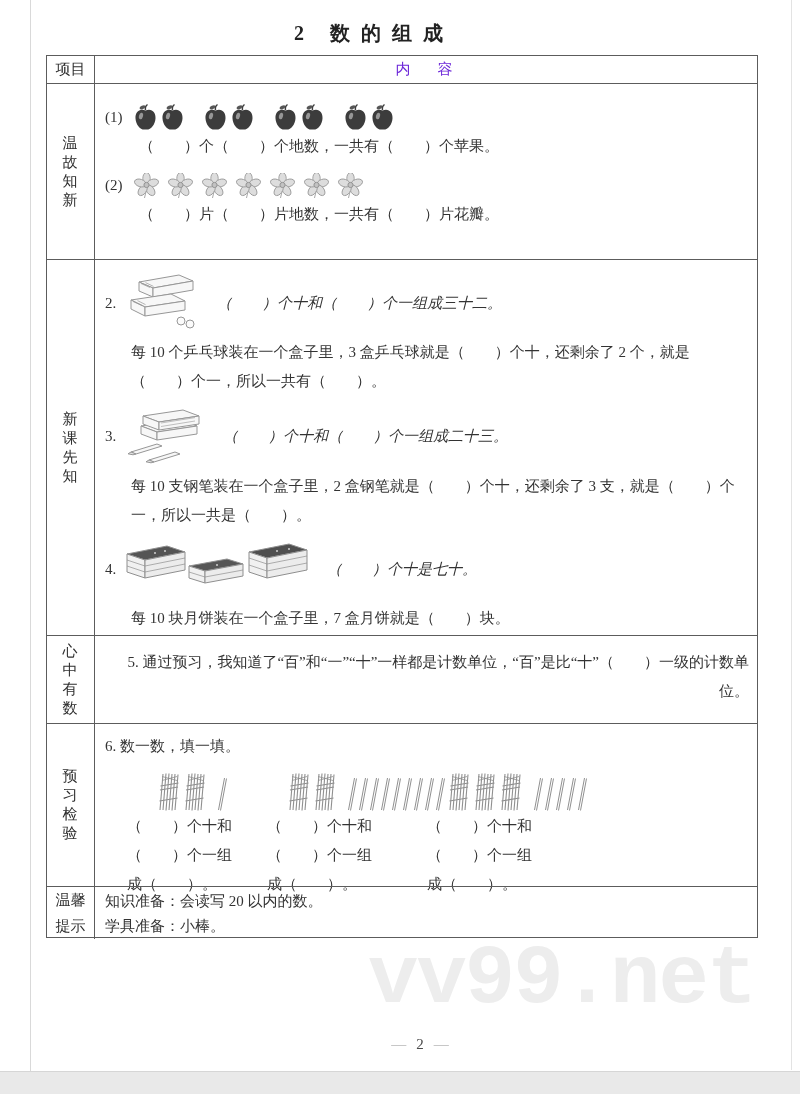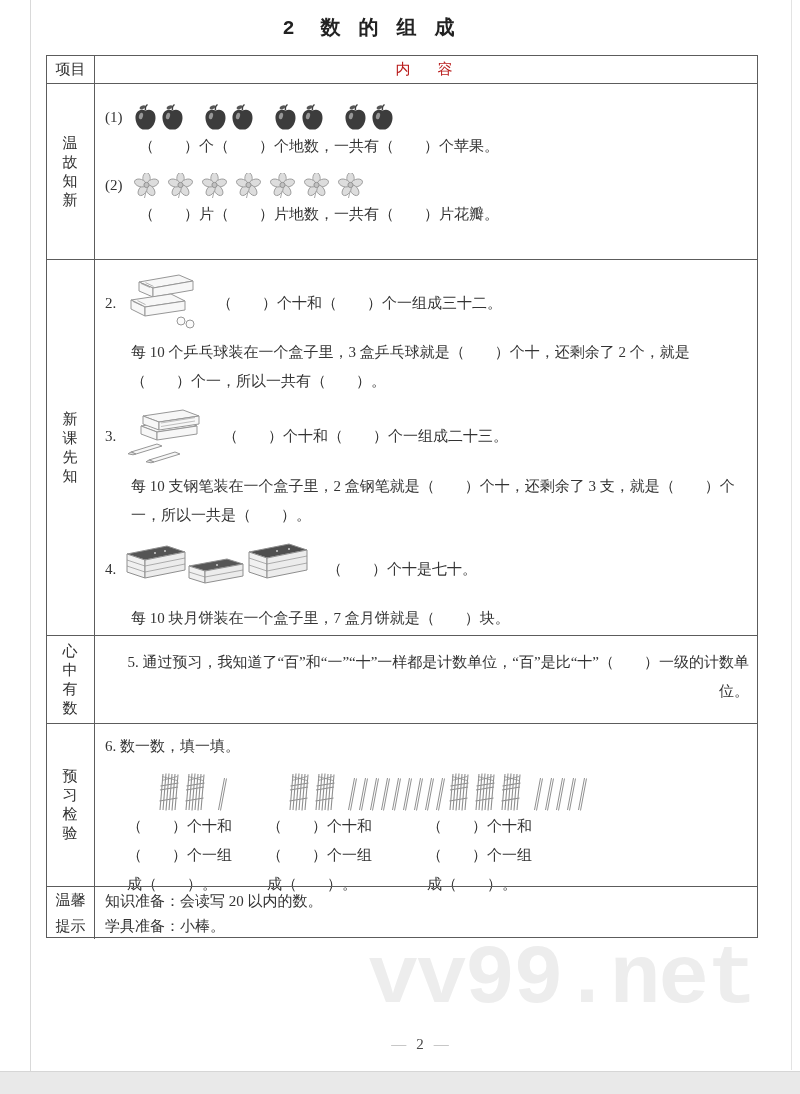--- a/index.html
+++ b/index.html
@@ -1,49 +1,49 @@
 <!DOCTYPE html>
 <html><head>
 <meta charset="utf-8">
 <style>
   html,body{margin:0;padding:0;background:#fff;}
   .page{position:relative;width:800px;height:1094px;background:#ffffff;overflow:hidden;
         font-family:"Liberation Serif","DejaVu Serif",serif;color:#333;}
   .scan-line-left{position:absolute;left:30px;top:0;width:1px;height:1094px;background:#d9d9d9;}
   .scan-line-right{position:absolute;left:791px;top:0;width:1px;height:1070px;background:#e3e3e3;}
   .bottom-band{position:absolute;left:0;top:1071px;width:800px;height:23px;background:#e9e9e9;border-top:1px solid #d6d6d6;}
-  .title{position:absolute;left:0;top:14px;width:740px;margin:0;text-align:center;
-         font-family:Liberation Mono, monospace;
+  .title{position:absolute;left:0;top:20px;width:740px;margin:0;text-align:center;
+         font-family:Liberation Serif, serif;
          font-size:20px;font-weight:bold;letter-spacing:3px;color:#222;}
   .wtable{position:absolute;left:46px;top:55px;width:712px;height:883px;border:1px solid #5c5c5c;
           display:grid;grid-template-columns:48px 1fr;
           grid-template-rows:27px 176px 376px 88px 163px 53px;
           font-size:15px;box-sizing:border-box;}
   .cell{border-top:1px solid #5c5c5c;box-sizing:border-box;min-width:0;}
   .cell.head{border-top:none;}
   .lab{border-right:1px solid #5c5c5c;display:flex;align-items:center;justify-content:center;text-align:center;color:#2e2e2e;}
   .vtext{white-space:pre-line;line-height:19px;letter-spacing:1px;}
   .vtext.two{line-height:26px;letter-spacing:0;}
   .head-item{font-size:15px;text-align:center;}
-  .head-content{display:flex;align-items:center;justify-content:center;letter-spacing:6px;color:#b91c1c;}
+  .head-content{display:flex;align-items:center;justify-content:center;letter-spacing:6px;color:#6d28d9;}
   .con{padding:0 8px 0 10px;}
   .line{line-height:28px;color:#333;}
   .indent1{padding-left:34px;}
   .icon-line{display:flex;align-items:flex-end;min-height:38px;margin-top:2px;}
   .qlabel{flex:none;width:28px;line-height:30px;}
   .icon-row{display:inline-flex;align-items:flex-end;}
   .apples svg{margin-right:2px;}
   .apples svg:nth-of-type(2n){margin-right:18px;}
   .flowers svg{margin-right:7px;}
   .sec-review{padding-top:8px;}
   .sec-preview{padding-top:8px;}
   .item-row{display:flex;align-items:center;margin-top:2px;}
   .item-row .num{flex:none;width:20px;line-height:28px;}
   .item-row .img{flex:none;margin-right:12px;}
-  .item-row .txt{line-height:28px;}
+  .item-row .txt{line-height:28px;font-style:italic;}
   .para{margin-left:26px;margin-top:2px;margin-bottom:6px;line-height:29px;}
   .sec-mind{padding-top:12px;}
   .hang{padding-left:36px;text-indent:-22px;line-height:29px;text-align:right;}
   .sec-check{padding-top:8px;}
   .check-grid{display:grid;grid-template-columns:140px 160px auto;margin-left:22px;}
   .sticks-row{display:grid;grid-template-columns:140px 160px auto;margin-left:22px;margin-top:6px;height:46px;}
   .stick-group{display:flex;align-items:flex-end;}
   .stick-group .bundles{display:inline-flex;align-items:flex-end;margin-right:7px;}
   .stick-group .bundles svg{margin-right:2px;}
   .stick-group .singles{display:inline-flex;align-items:flex-end;}

